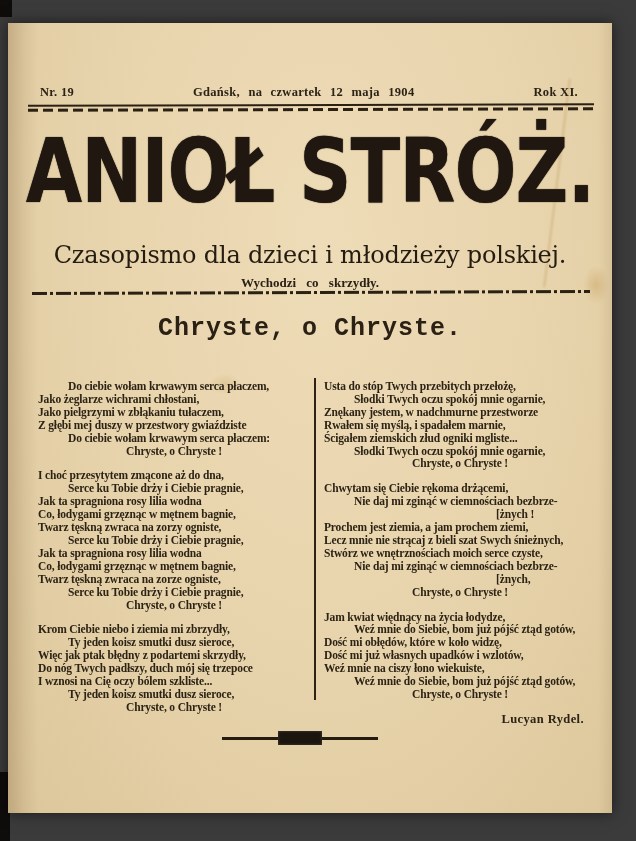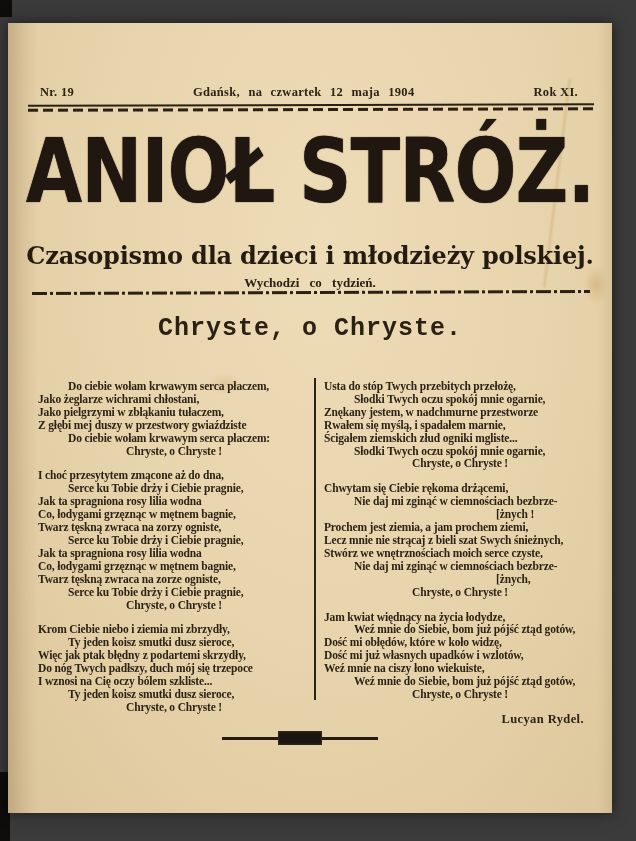--- a/index.html
+++ b/index.html
@@ -44,21 +44,21 @@
     font-family:"DejaVu Sans", sans-serif;
     font-weight:900;font-size:73px;letter-spacing:-1px;
     color:#201810;
     transform:scaleY(1.22);transform-origin:top center;
     text-shadow:0 0 1px #201810;
     white-space:nowrap;
   }
   .subtitle{
     position:absolute;top:218px;left:0;right:0;text-align:center;
     font-family:"DejaVu Serif", serif;
-    font-size:24px;font-weight:bold;letter-spacing:-0.2px;
+    font-size:24px;font-weight:normal;letter-spacing:-0.2px;
     color:#241c10;white-space:nowrap;
   }
   .frequency{
     position:absolute;top:252px;left:0;right:0;text-align:center;
     font-size:13px;font-weight:bold;word-spacing:7px;color:#2a2114;
   }
   .rule-dashdot{
     position:absolute;left:24px;right:22px;top:268px;height:3px;
     background:repeating-linear-gradient(90deg,#2a2114 0 15px,transparent 15px 18px,#2a2114 18px 21px,transparent 21px 24px);
     transform:rotate(-0.2deg);
@@ -114,21 +114,21 @@
   <div class="hdr">
     <span class="issue">Nr. 19</span>
     <span class="dateline">Gdańsk, na czwartek 12 maja 1904</span>
     <span class="year">Rok XI.</span>
   </div>
   <div class="rule-solid"></div>
   <div class="rule-dashed"></div>
 
   <div class="masthead">ANIOŁ STRÓŻ.</div>
   <div class="subtitle">Czasopismo dla dzieci i młodzieży polskiej.</div>
-  <div class="frequency">Wychodzi co tydzień.</div>
+  <div class="frequency">Wychodzi co skrzydły.</div>
   <div class="rule-dashdot"></div>
 
   <div class="article-title">Chryste, o Chryste.</div>
 
   <div class="col-divider"></div>
 
   <div class="poem-col left">
       <div class="stanza">
         <div class="pline ind1">Do ciebie wołam krwawym serca płaczem,</div>
         <div class="pline ind0">Jako żeglarze wichrami chłostani,</div>

